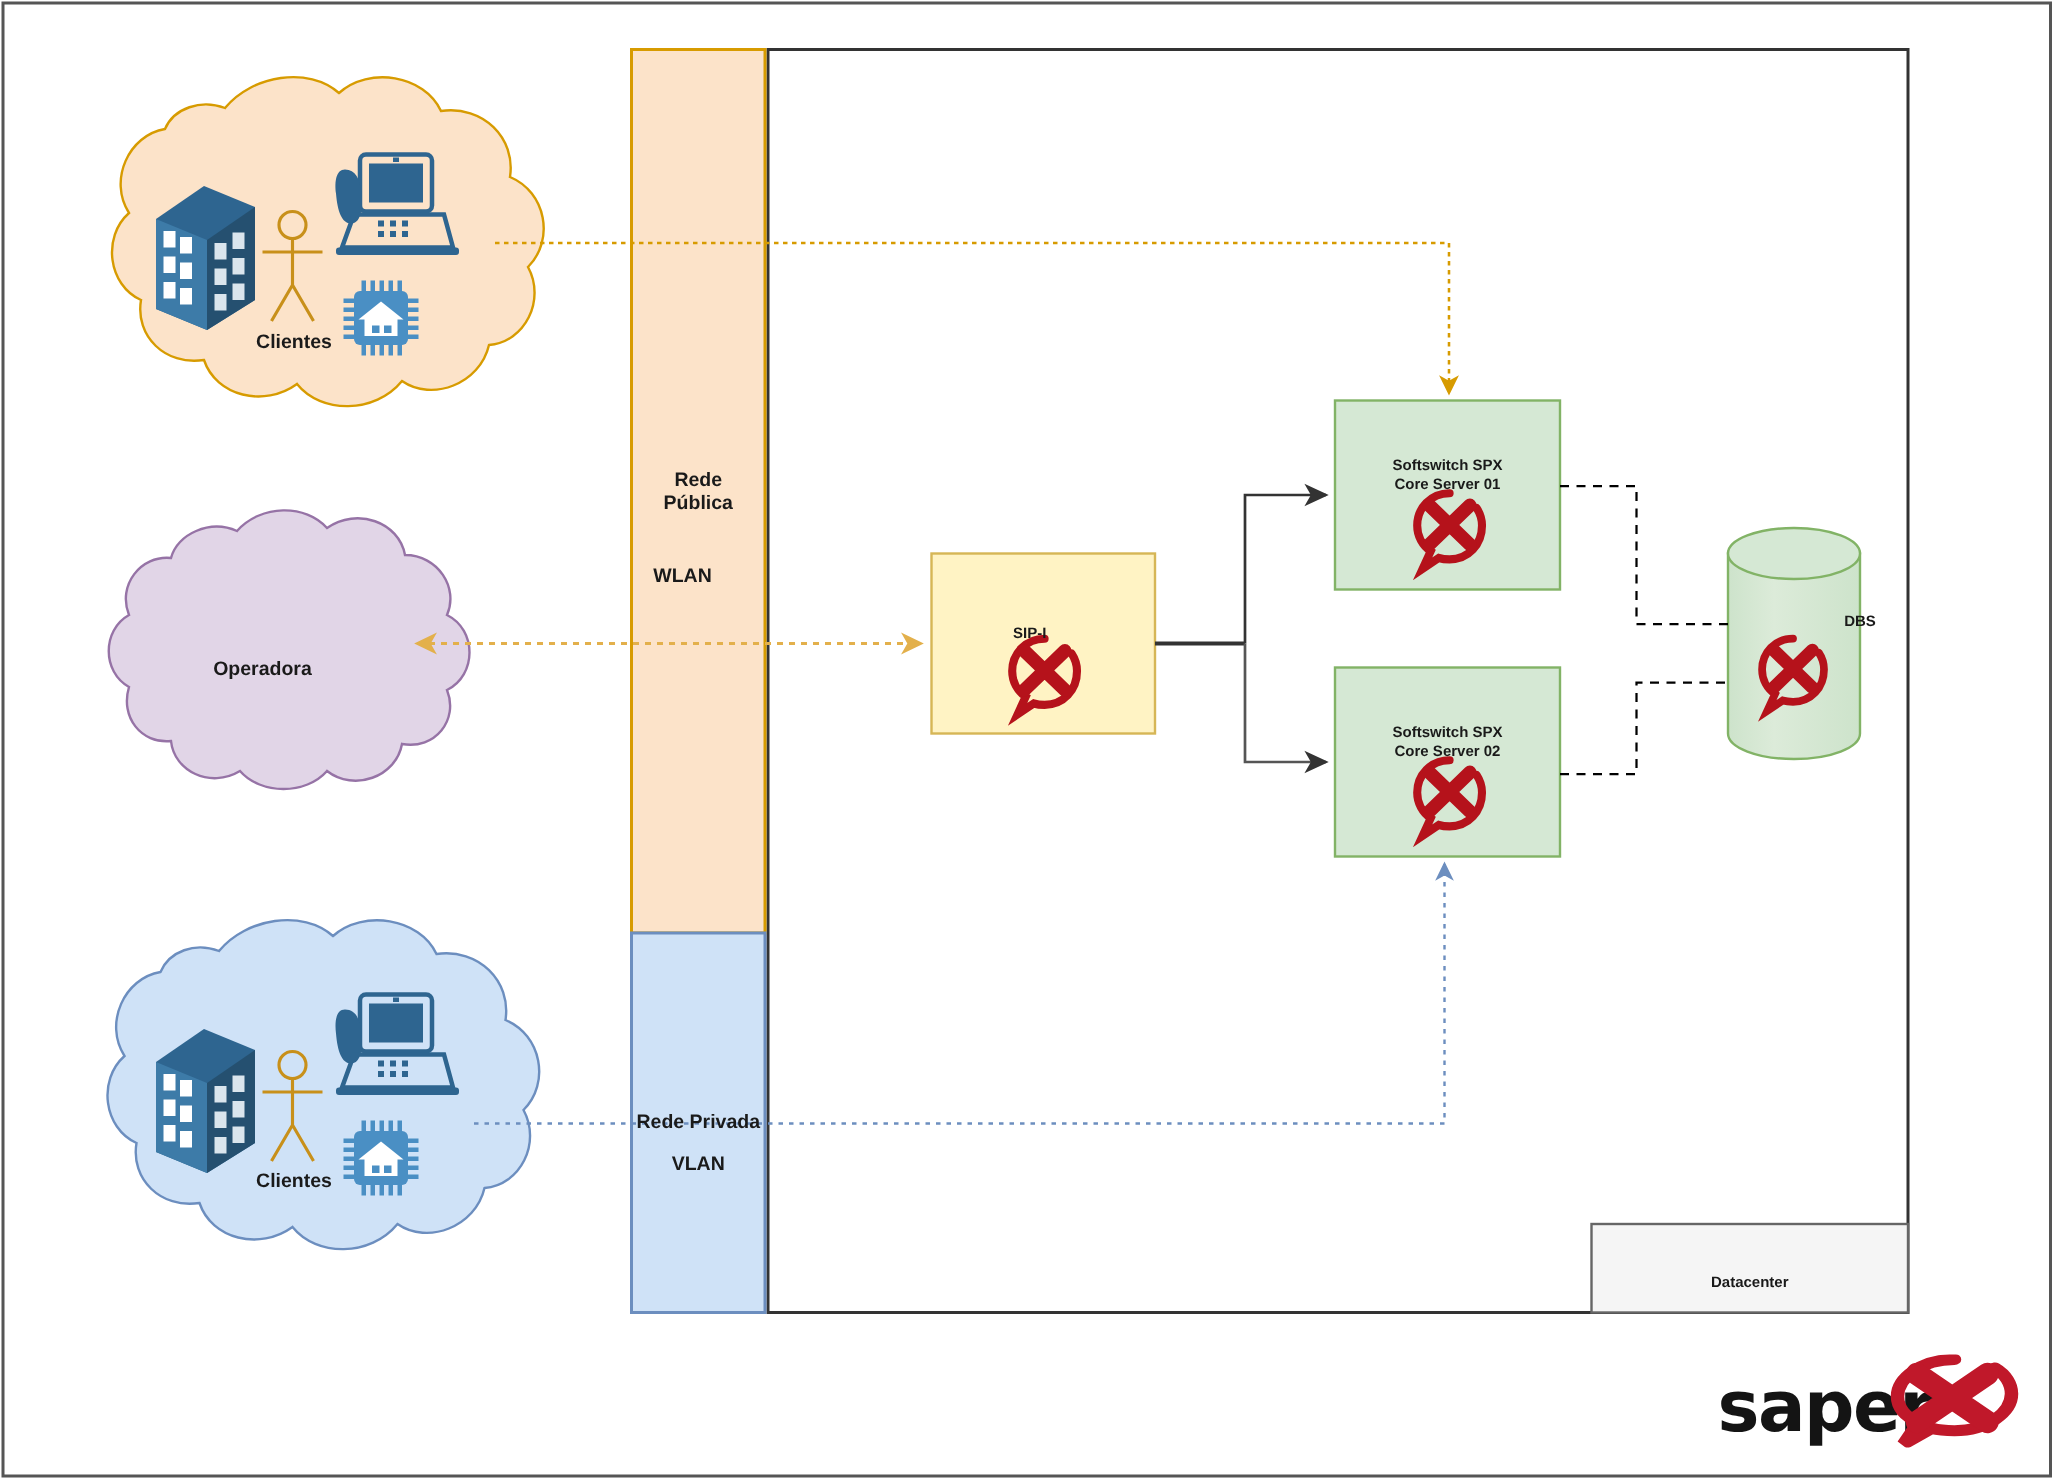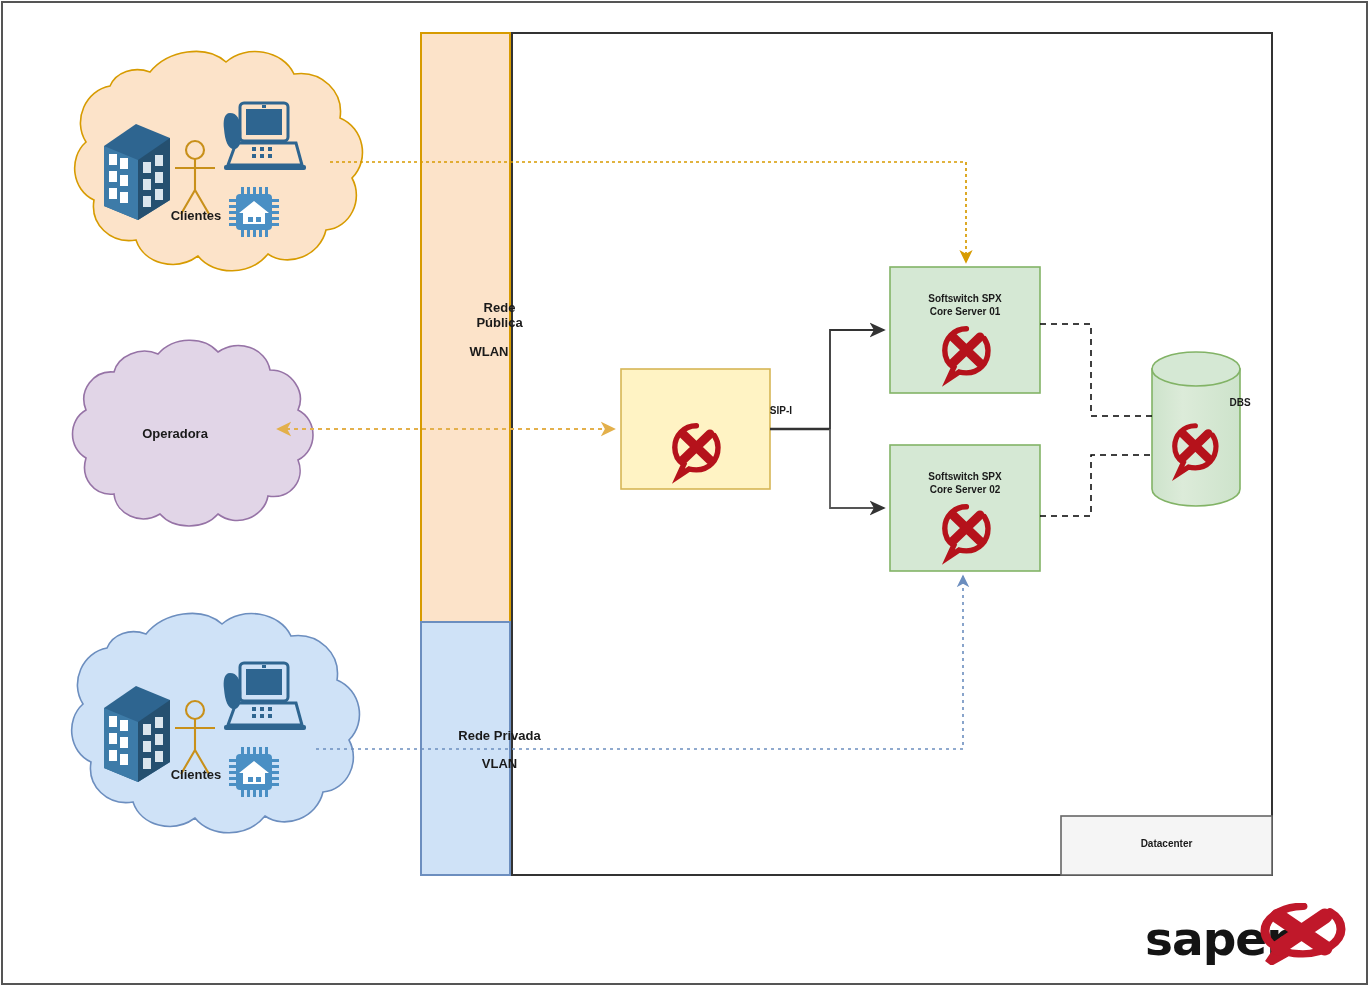--- a/index.html
+++ b/index.html
@@ -9,24 +9,24 @@
   }
   #canvas{position:absolute;left:0;top:0;width:1371px;height:988px;}
   .page-border{
     position:absolute;left:1px;top:1px;width:1367px;height:984px;
     border:2px solid #555555;box-sizing:border-box;pointer-events:none;
   }
   svg.layer{position:absolute;left:0;top:0;width:1371px;height:988px;}
 
   .lbl{
     position:absolute;font-weight:bold;color:#1a1a1a;
-    text-align:center;line-height:1.25;white-space:pre-line;
+    text-align:center;line-height:1.25;white-space:pre-line;margin-top:12px;
   }
   .lbl-cloud{font-size:13px;}
-  .lbl-band{font-size:13px;padding-left:34px;}
+  .lbl-band{font-size:13px;}
   .lbl-box{font-size:10px;}
   .lbl-dc{font-size:10px;text-align:center;}
 
   
   #logo{position:absolute;left:1145px;top:903px;width:200px;height:62px;}
   #logo .word{
     position:absolute;left:0;top:8px;
     font-family:"DejaVu Sans", sans-serif;
     font-size:47px;font-weight:bold;letter-spacing:-1px;color:#141414;
   }
@@ -277,26 +277,26 @@
   </svg>
 
   <div class="lbl lbl-cloud" style="left:146px;top:208px;width:100px;">Clientes</div>
 
   <div class="lbl lbl-cloud" style="left:125px;top:426px;width:100px;">Operadora</div>
 
   <div class="lbl lbl-cloud" style="left:146px;top:767px;width:100px;">Clientes</div>
 
   <div class="lbl lbl-band" style="left:421px;top:300px;width:89px;">Rede</div>
   <div class="lbl lbl-band" style="left:421px;top:315px;width:89px;">Pública</div>
-  <div class="lbl lbl-band" style="left:421px;top:344px;width:68px;">WLAN</div>
+  <div class="lbl lbl-band" style="left:421px;top:364px;width:68px;">WLAN</div>
 
   <div class="lbl lbl-band" style="left:412px;top:728px;width:107px;">Rede Privada</div>
   <div class="lbl lbl-band" style="left:421px;top:756px;width:89px;">VLAN</div>
 
-  <div class="lbl lbl-box" style="left:621px;top:405px;width:171px;text-align:right;">SIP-I</div>
+  <div class="lbl lbl-box" style="left:621px;top:405px;width:131px;">SIP-I</div>
 
   <div class="lbl lbl-box" style="left:890px;top:293px;width:150px;">Softswitch SPX
 Core Server 01</div>
 
   <div class="lbl lbl-box" style="left:890px;top:471px;width:150px;">Softswitch SPX
 Core Server 02</div>
 
   <div class="lbl lbl-box" style="left:1152px;top:397px;width:88px;padding-left:44px;">DBS</div>
 
   <div class="lbl lbl-dc" style="left:1061px;top:838px;width:211px;">Datacenter</div>

